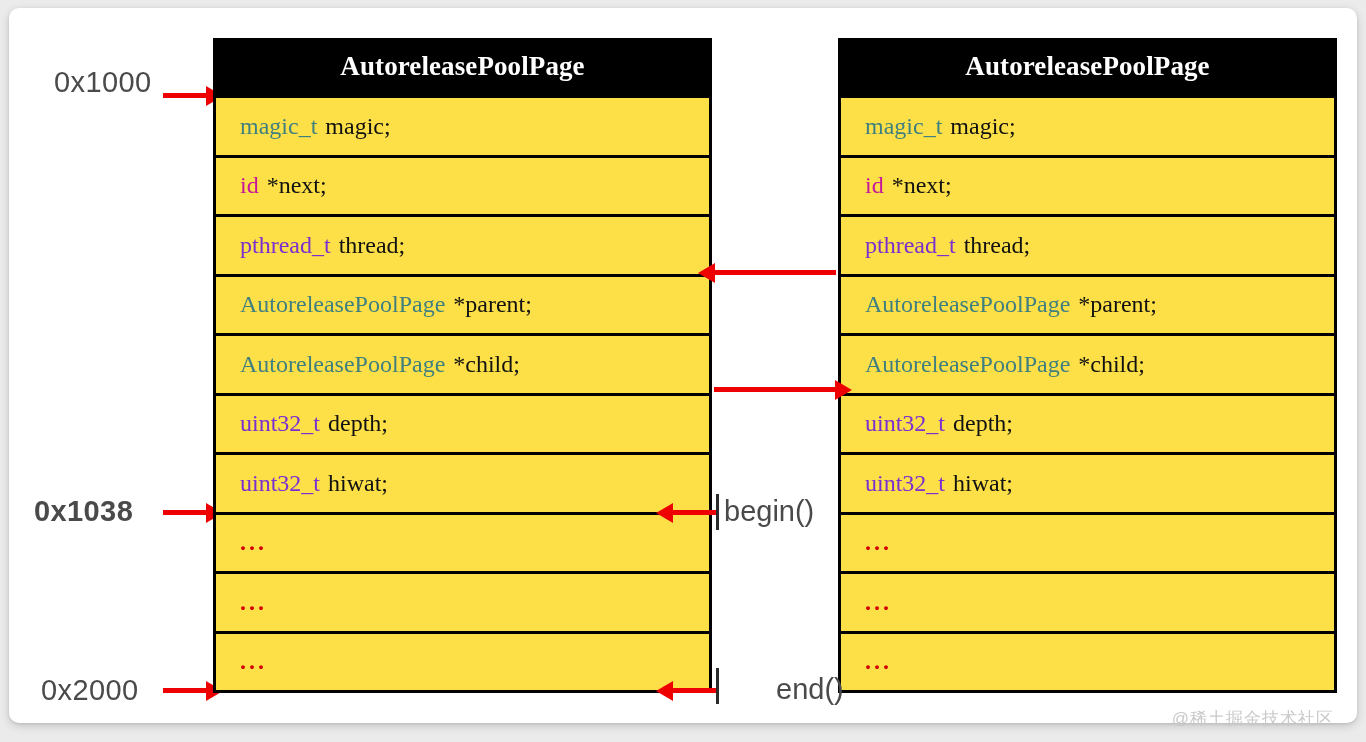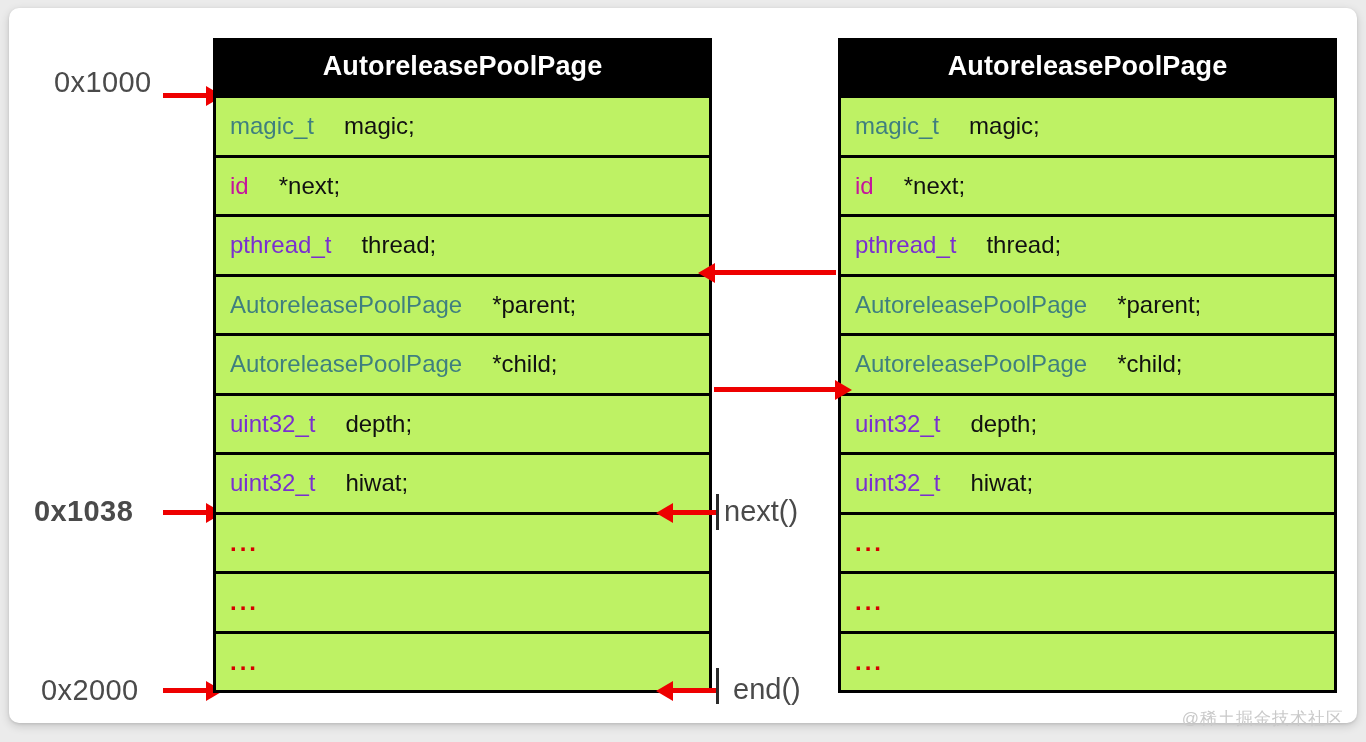--- a/index.html
+++ b/index.html
@@ -27,23 +27,24 @@
     height: 715px;
     background: #ffffff;
     border-radius: 10px;
     box-shadow: 0 3px 10px rgba(0,0,0,0.16), 0 1px 3px rgba(0,0,0,0.10);
   }
 
   
   .struct-table {
     position: absolute;
     box-sizing: border-box;
-    background: #bef264;
+    background: #fde047;
     border: 3px solid #000000;
     border-top: none;
+    font-family: Liberation Serif, serif;
   }
 
   #table-left  { left: 213px; top: 38px; width: 499px; }
   #table-right { left: 838px; top: 38px; width: 499px; }
 
   .struct-header {
     background: #000000;
     color: #ffffff;
     height: 57px;
     line-height: 57px;
@@ -52,25 +53,24 @@
     font-weight: 700;
     letter-spacing: 0.1px;
   }
 
   .struct-row {
     box-sizing: border-box;
     height: 59.5px;
     border-top: 3px solid #000000;
     display: flex;
     align-items: center;
-    padding-left: 14px;
+    padding-left: 24px;
     font-size: 24px;
     color: #111111;
     white-space: nowrap;
-    gap: 22px;
   }
   .struct-row:first-of-type { border-top: none; }
 
   .ty { margin-right: 8px; }
   .ty-teal   { color: #3f7f7f; }
   .ty-pink   { color: #c5169c; }
   .ty-purple { color: #7a2fd0; }
   .ty-dots   { color: #d40000; font-weight: 700; letter-spacing: 3px; }
 
   
@@ -132,26 +132,26 @@
   #tick-end   { left: 716px; top: 668px; height: 36px; }
 
   
   .fn-label {
     position: absolute;
     font-size: 29px;
     color: #4a4a4a;
     white-space: nowrap;
   }
   #label-begin { left: 724px; top: 495px; }
-  #label-end   { left: 733px; top: 673px; }
+  #label-end   { left: 776px; top: 673px; }
 
   
   #watermark {
     position: absolute;
-    right: 22px;
+    right: 32px;
     bottom: 12px;
     font-size: 17px;
     color: #c9c9c9;
     letter-spacing: 1px;
     white-space: nowrap;
   }
 </style>
 </head>
 <body>
 
@@ -246,20 +246,20 @@
     <div class="struct-row">
       <span class="ty ty-dots">...</span>
     </div>
   </div>
 
   <div class="arrow left" id="arrow-parent"></div>
   <div class="arrow right" id="arrow-child"></div>
 
   <div class="tick" id="tick-begin"></div>
   <div class="arrow left" id="arrow-begin"></div>
-  <div class="fn-label" id="label-begin">next()</div>
+  <div class="fn-label" id="label-begin">begin()</div>
 
   <div class="tick" id="tick-end"></div>
   <div class="arrow left" id="arrow-end"></div>
   <div class="fn-label" id="label-end">end()</div>
 
   <div id="watermark">@稀土掘金技术社区</div>
 </div>
 
 </body></html>

